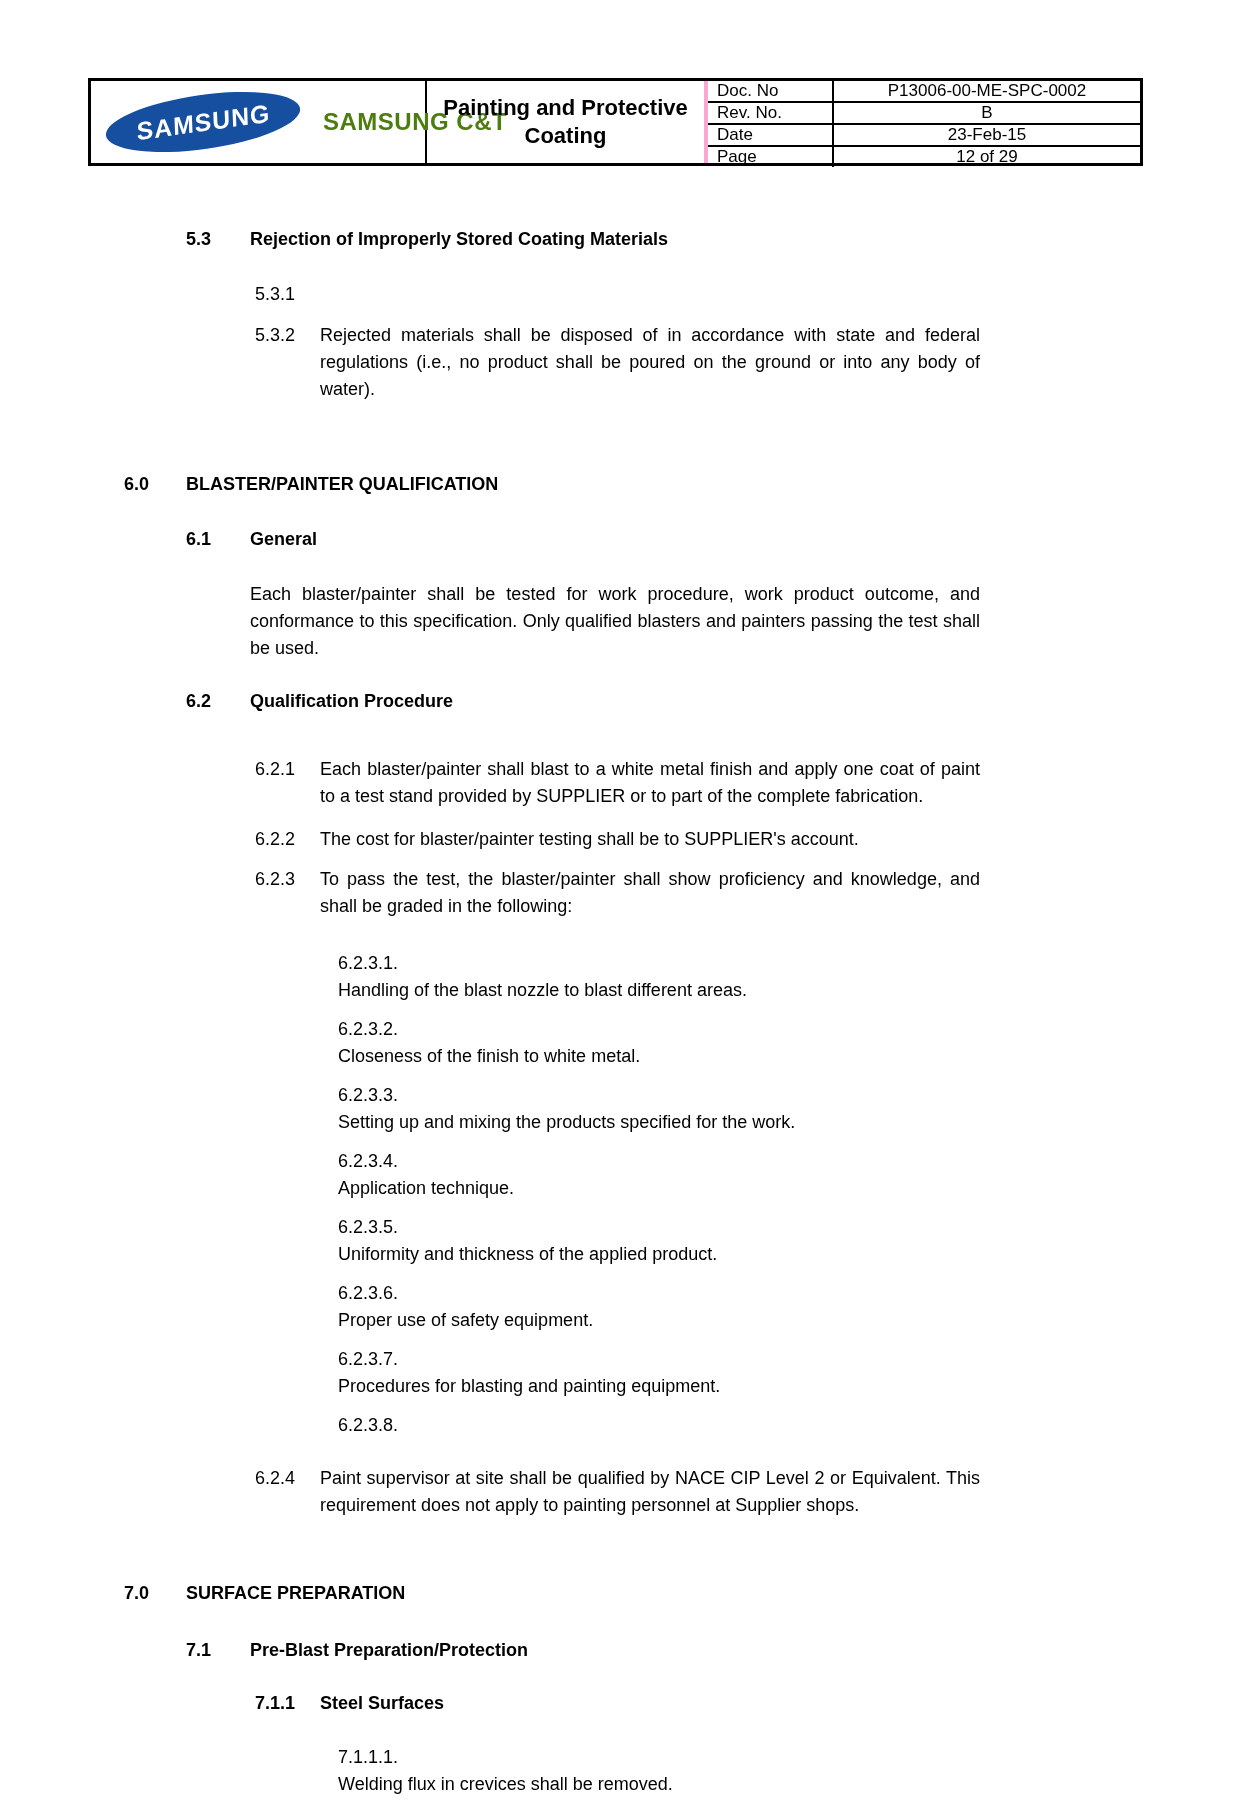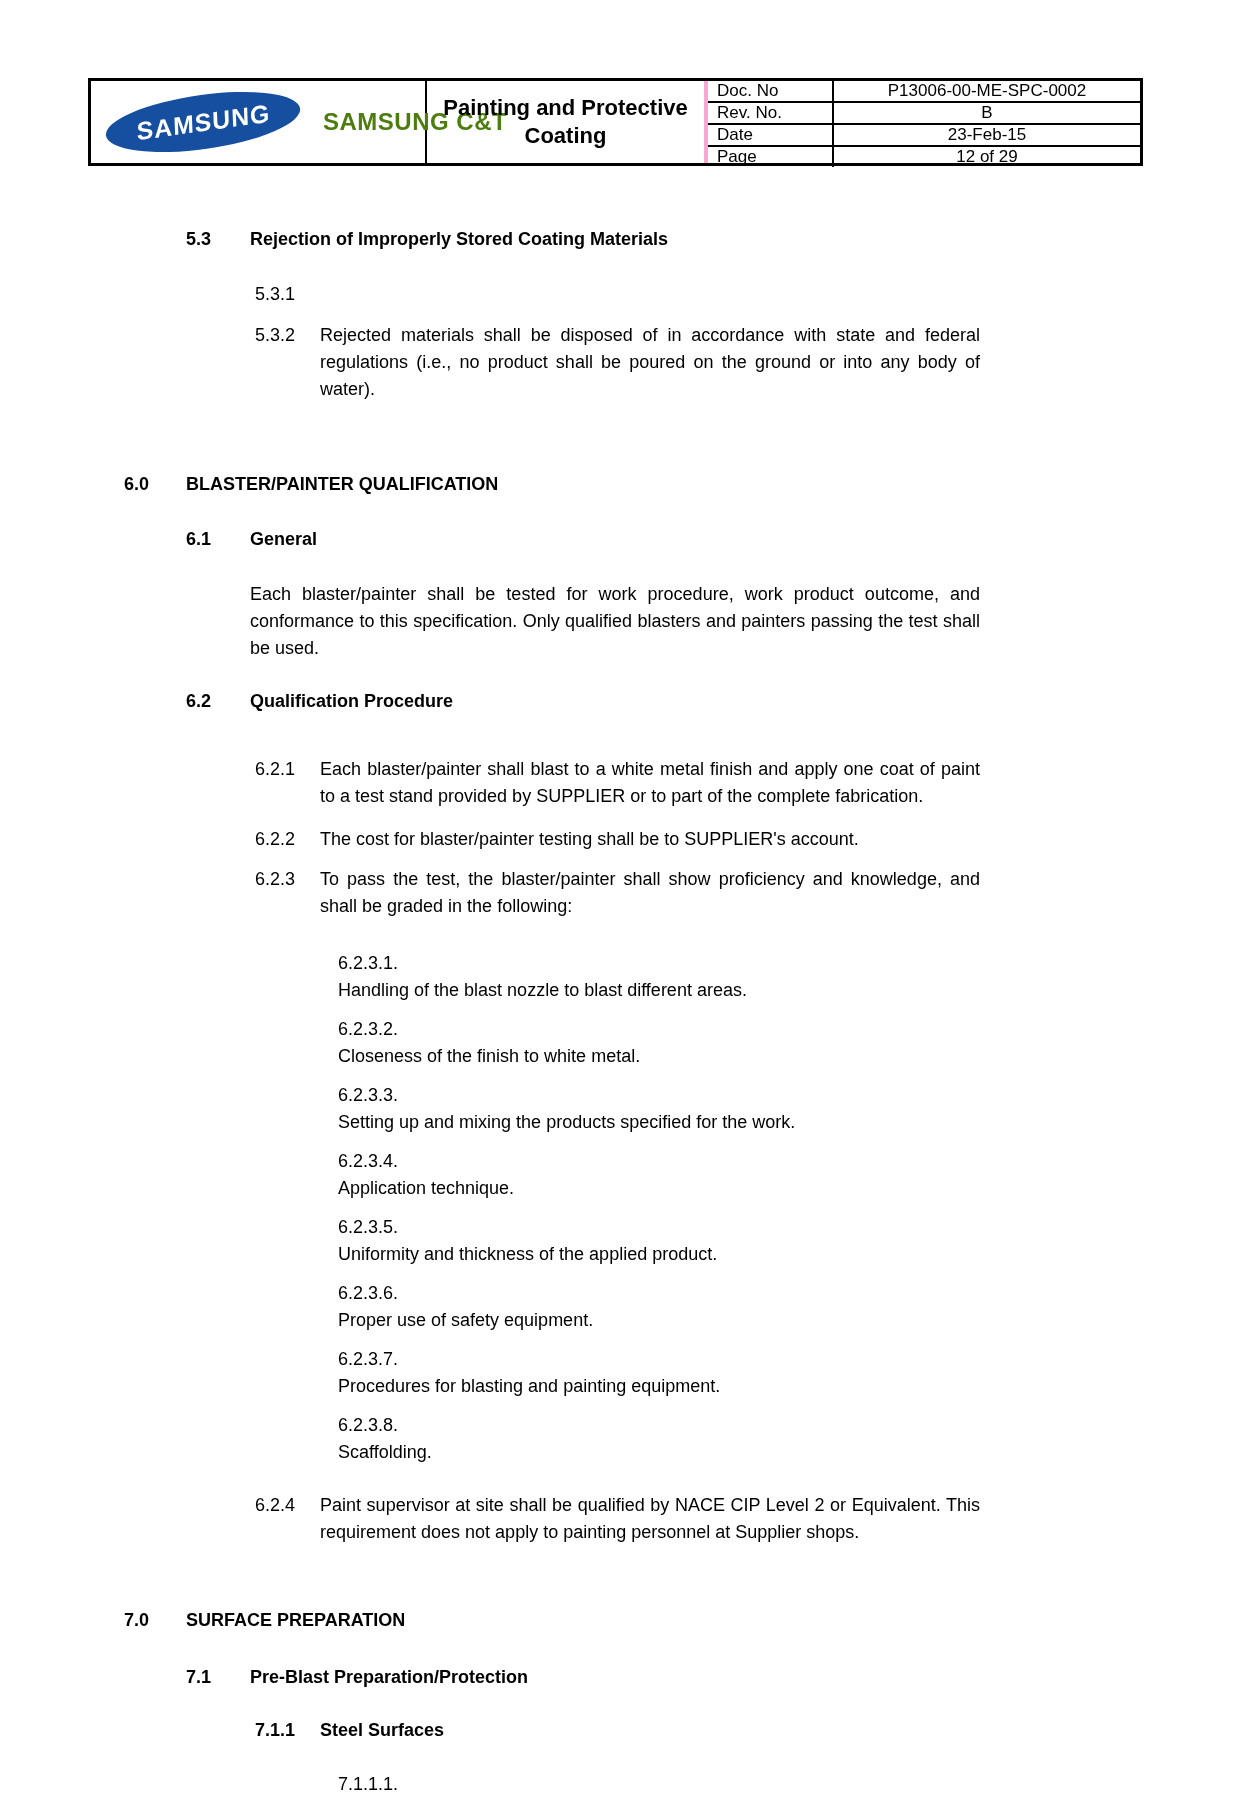--- a/index.html
+++ b/index.html
@@ -231,21 +231,20 @@
     <div class="item lvl4 mb12">
       <span class="num">6.2.3.6.</span>
       <span class="txt">Proper use of safety equipment.</span>
     </div>
     <div class="item lvl4 mb12">
       <span class="num">6.2.3.7.</span>
       <span class="txt">Procedures for blasting and painting equipment.</span>
     </div>
     <div class="item lvl4 mb26">
       <span class="num">6.2.3.8.</span>
-      <span class="txt">Scaffolding.</span>
     </div>
 
     <div class="item lvl3 just mb61">
       <span class="num">6.2.4</span>
       <span class="txt">Paint supervisor at site shall be qualified by NACE CIP Level 2 or Equivalent. This requirement does not apply to painting personnel at Supplier shops.</span>
     </div>
 
     <div class="item lvl1 bold mb30">
       <span class="num">7.0</span>
       <span class="txt">SURFACE PREPARATION</span>

